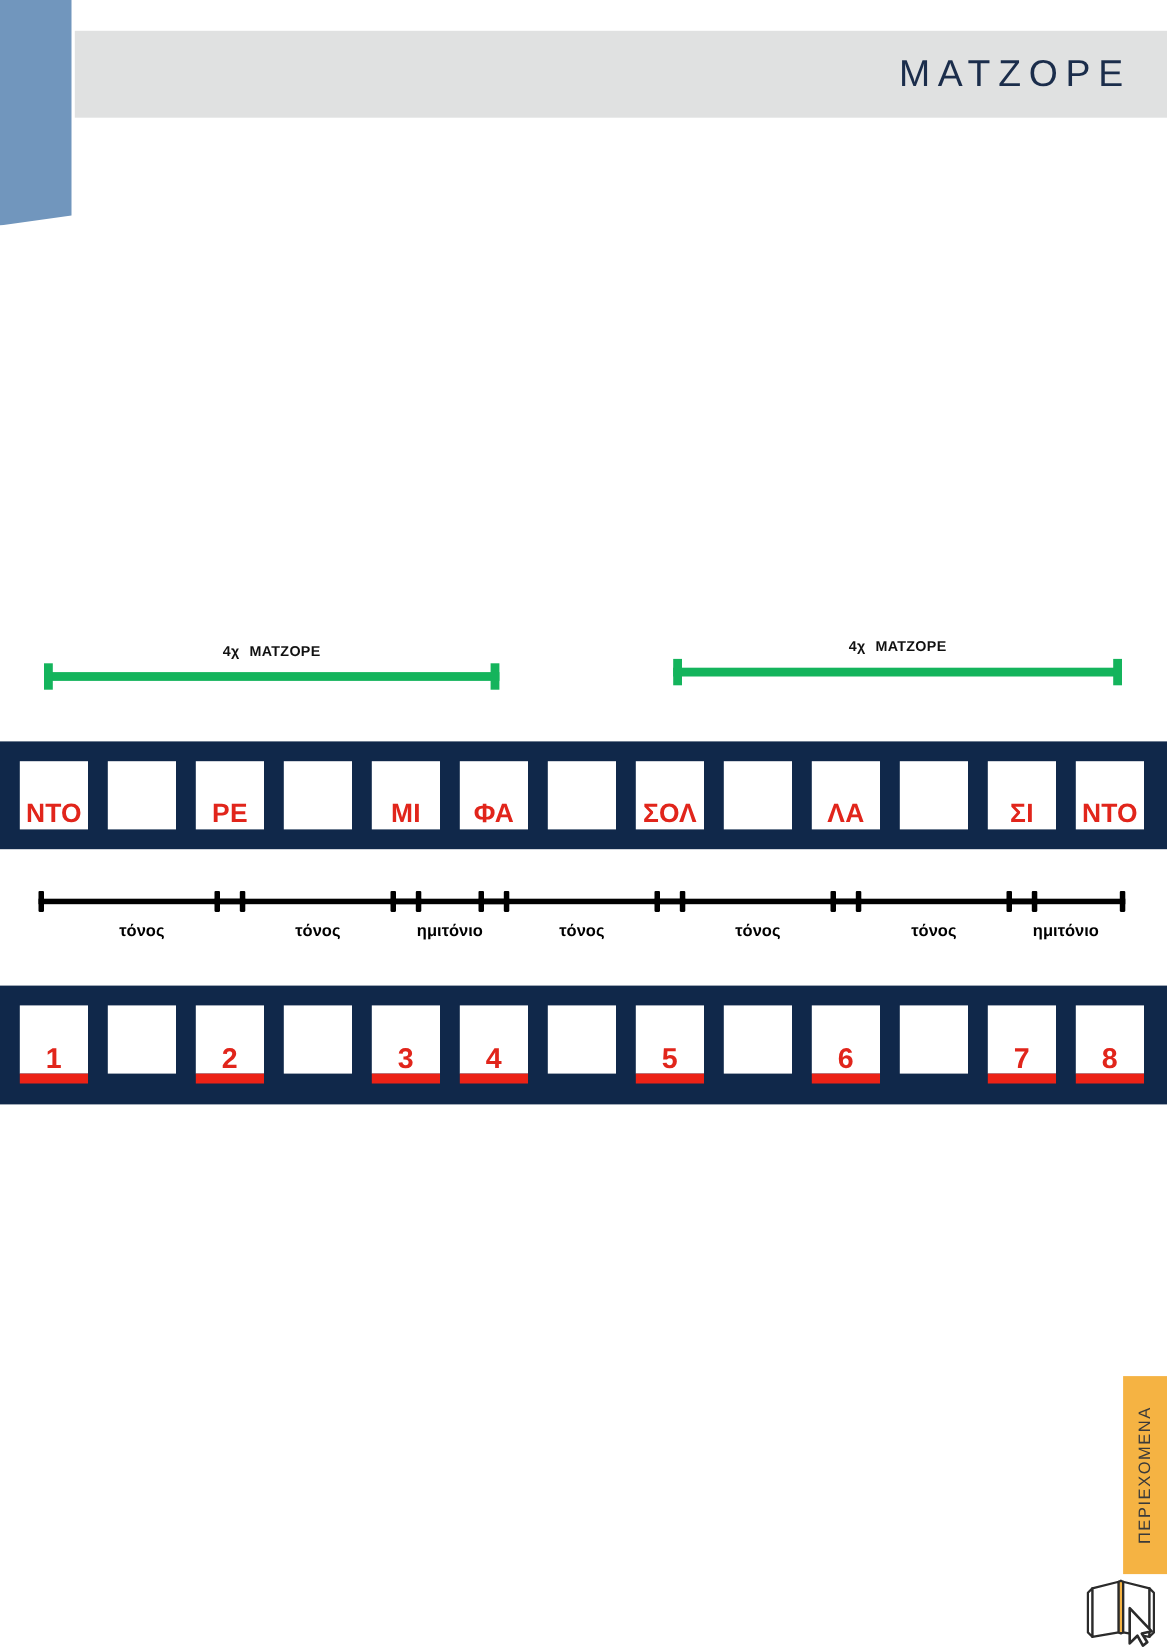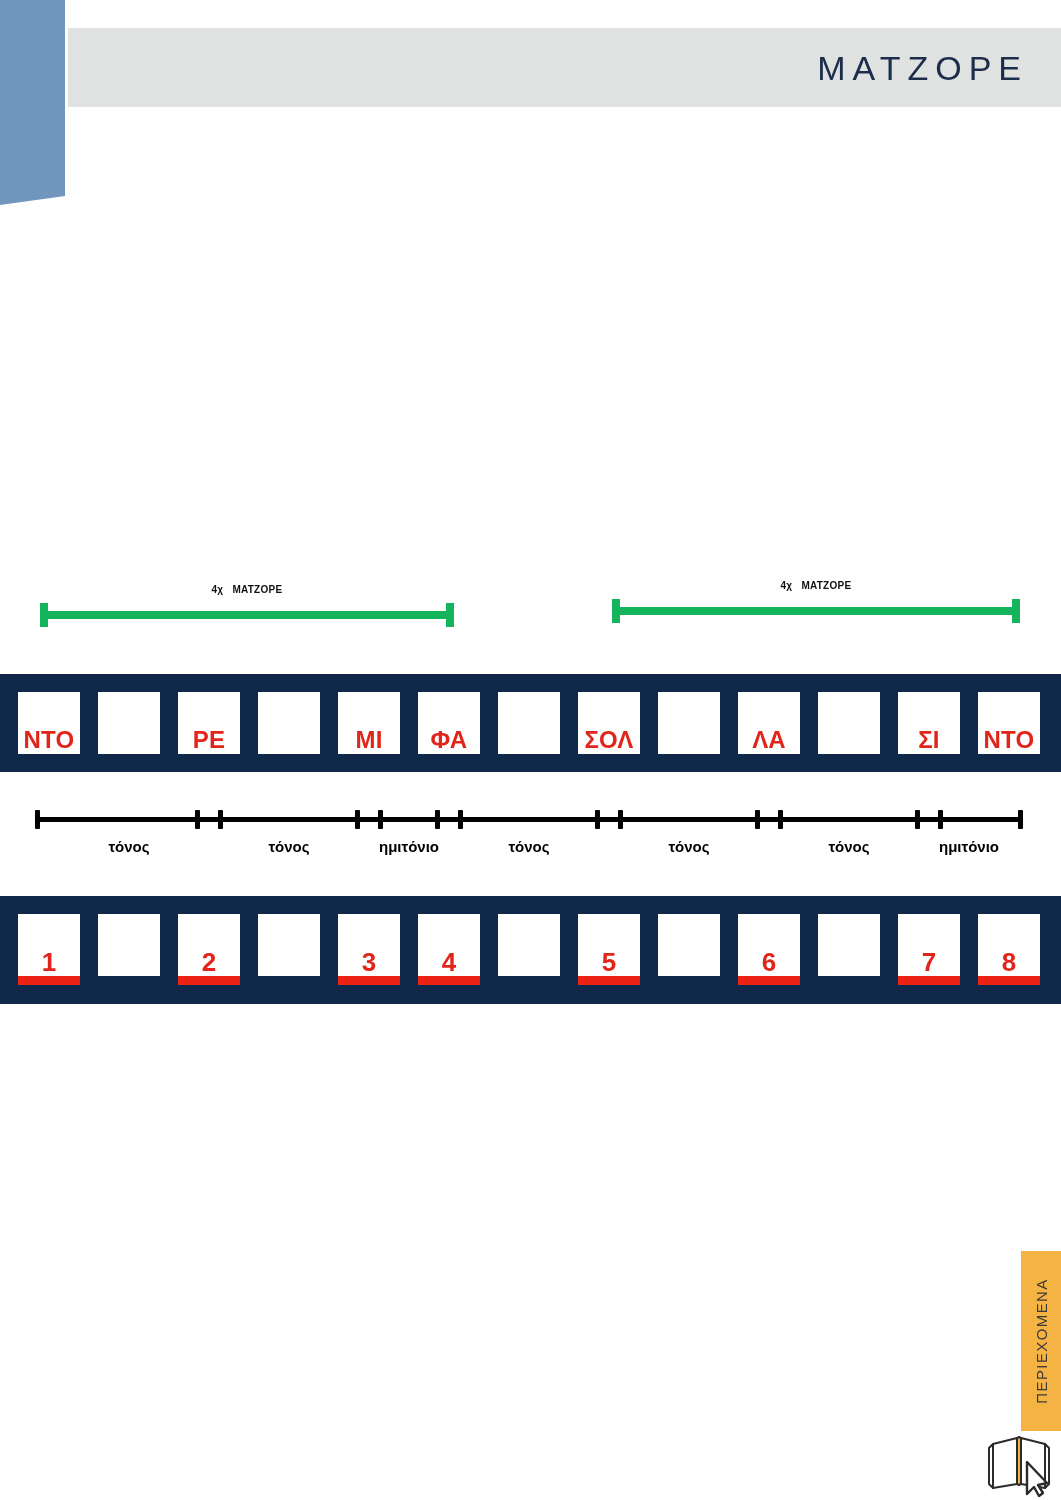--- a/index.html
+++ b/index.html
@@ -49,21 +49,21 @@
   .range-bracket {
     position: absolute;
     height: 46px;
   }
   .range-label {
     position: absolute;
     left: 0;
     right: 0;
     top: 0;
     text-align: center;
-    font-size: 10px;
+    font-size: 13px;
     font-weight: bold;
     color: #111111;
     letter-spacing: 0.3px;
     white-space: nowrap;
   }
   .range-label .mult { margin-right: 9px; }
   .range-line {
     position: absolute;
     left: 0;
     right: 0;

